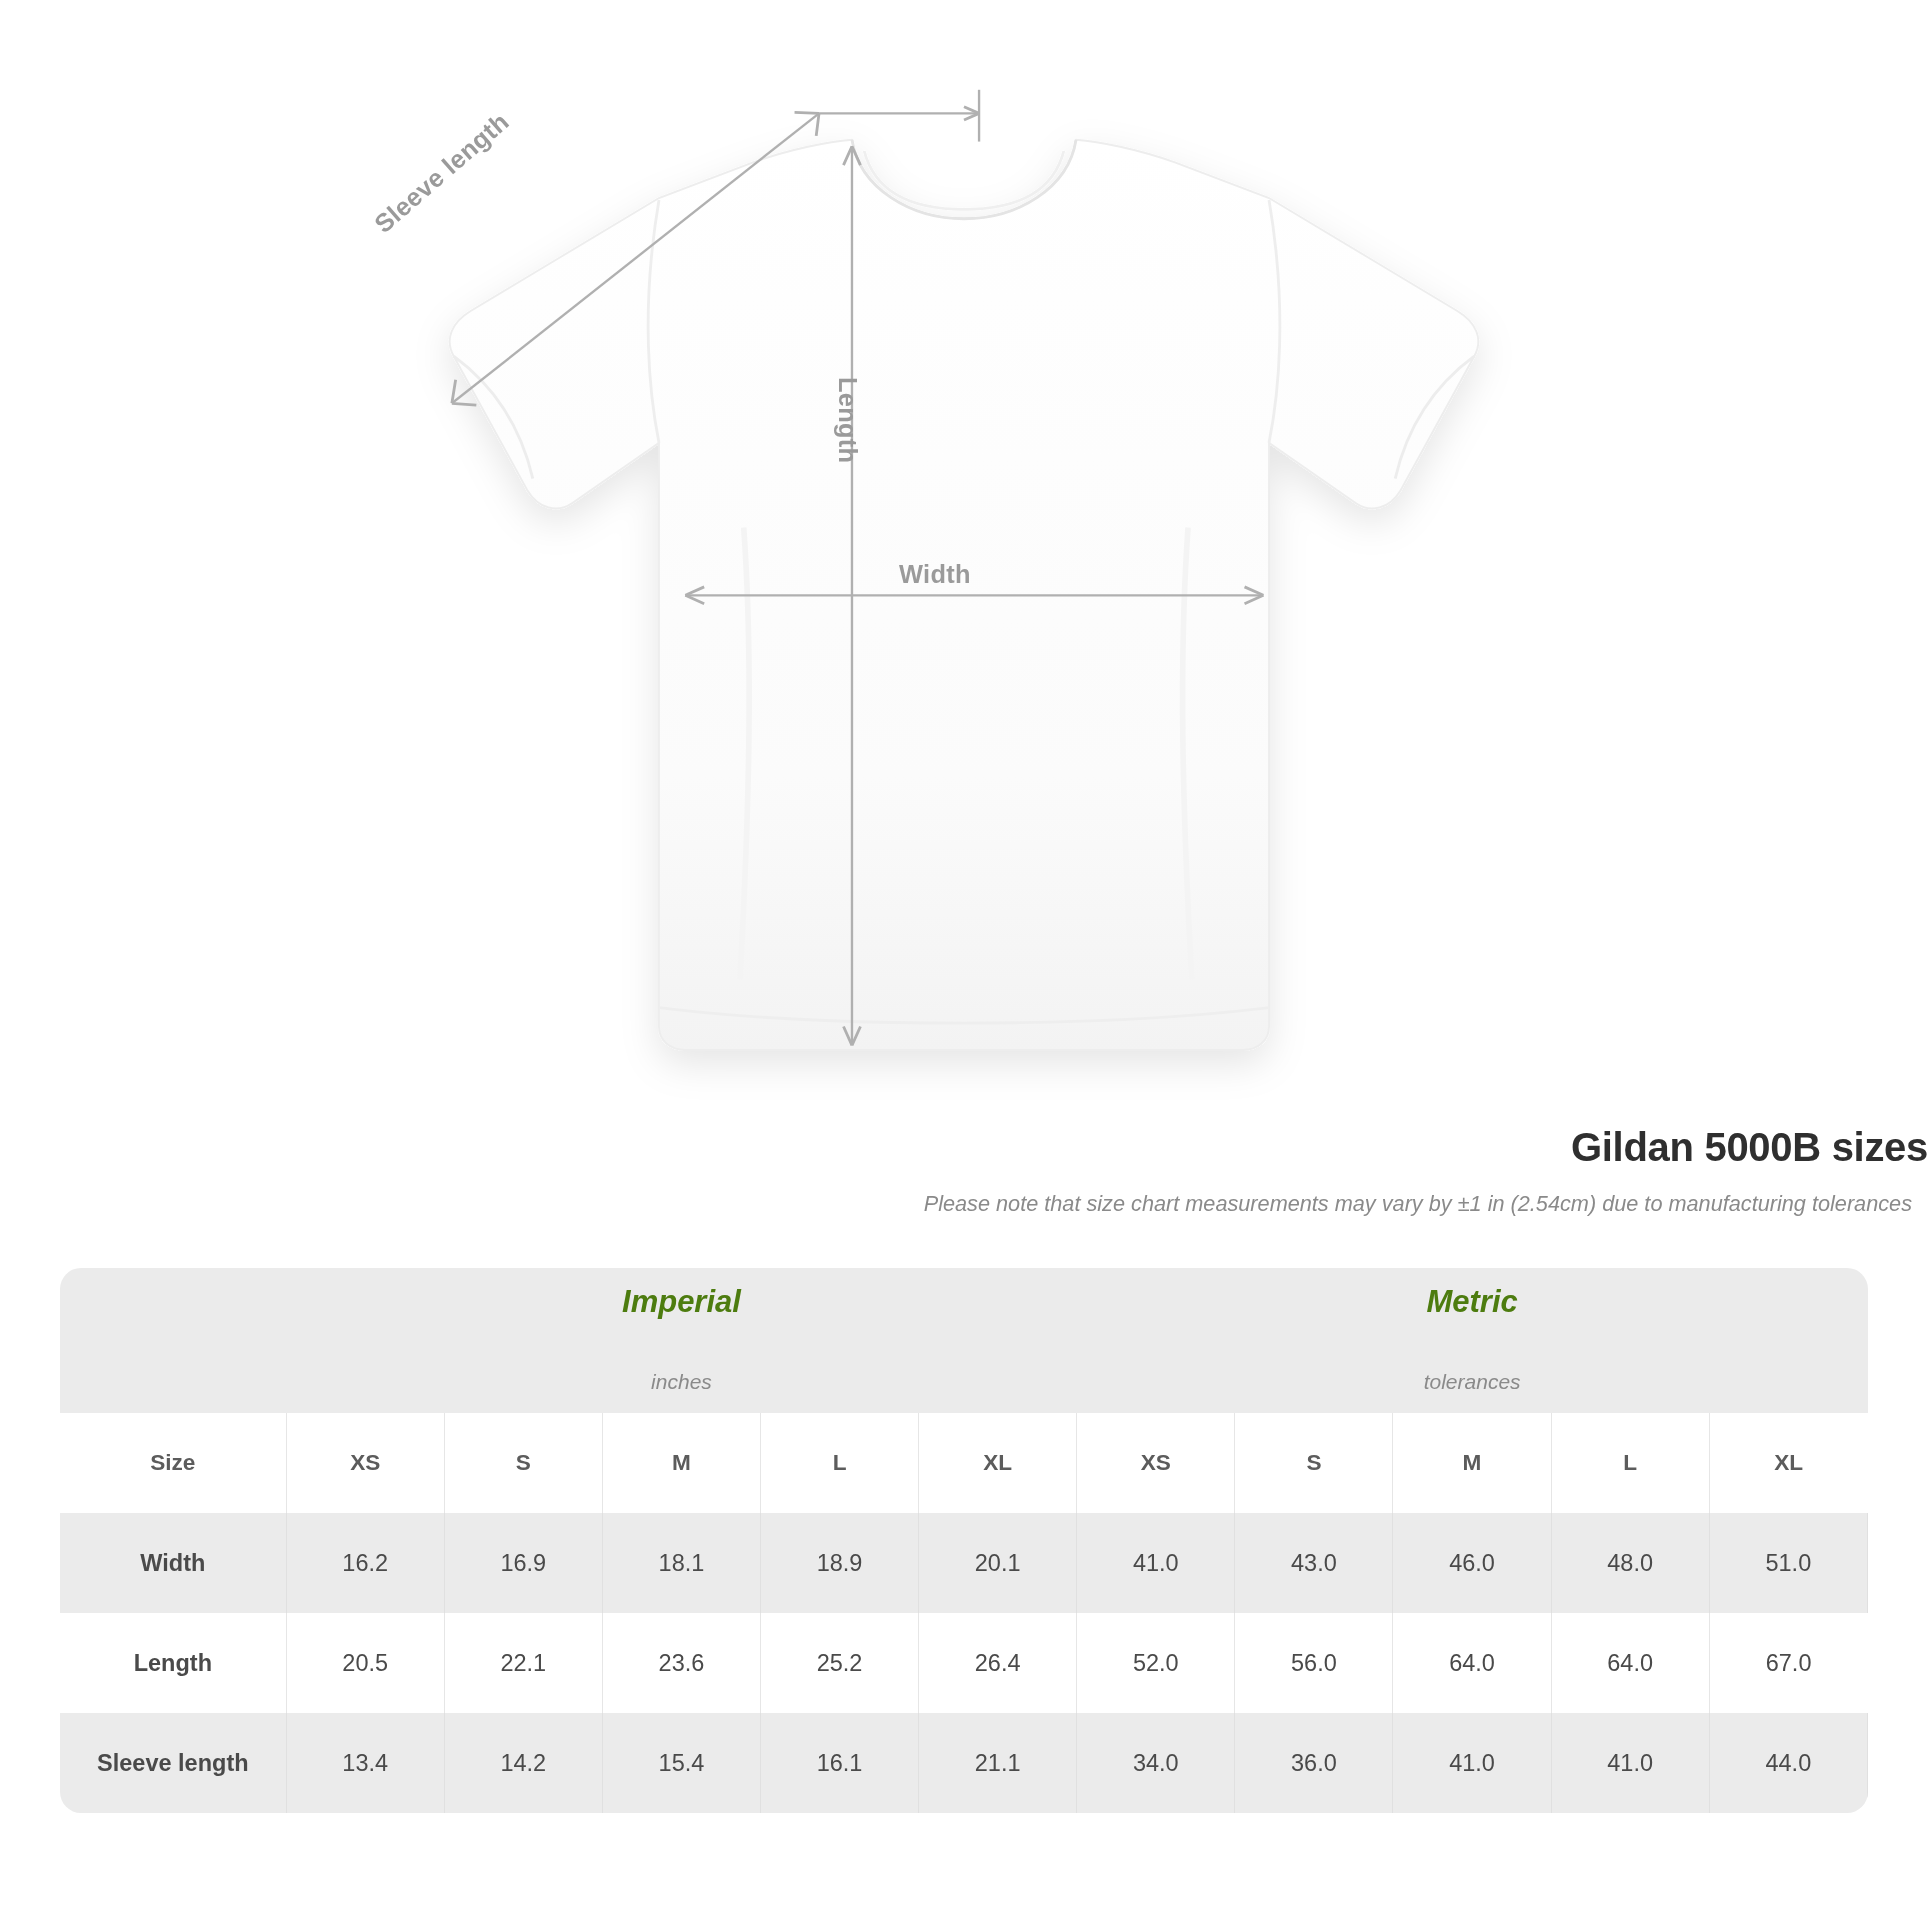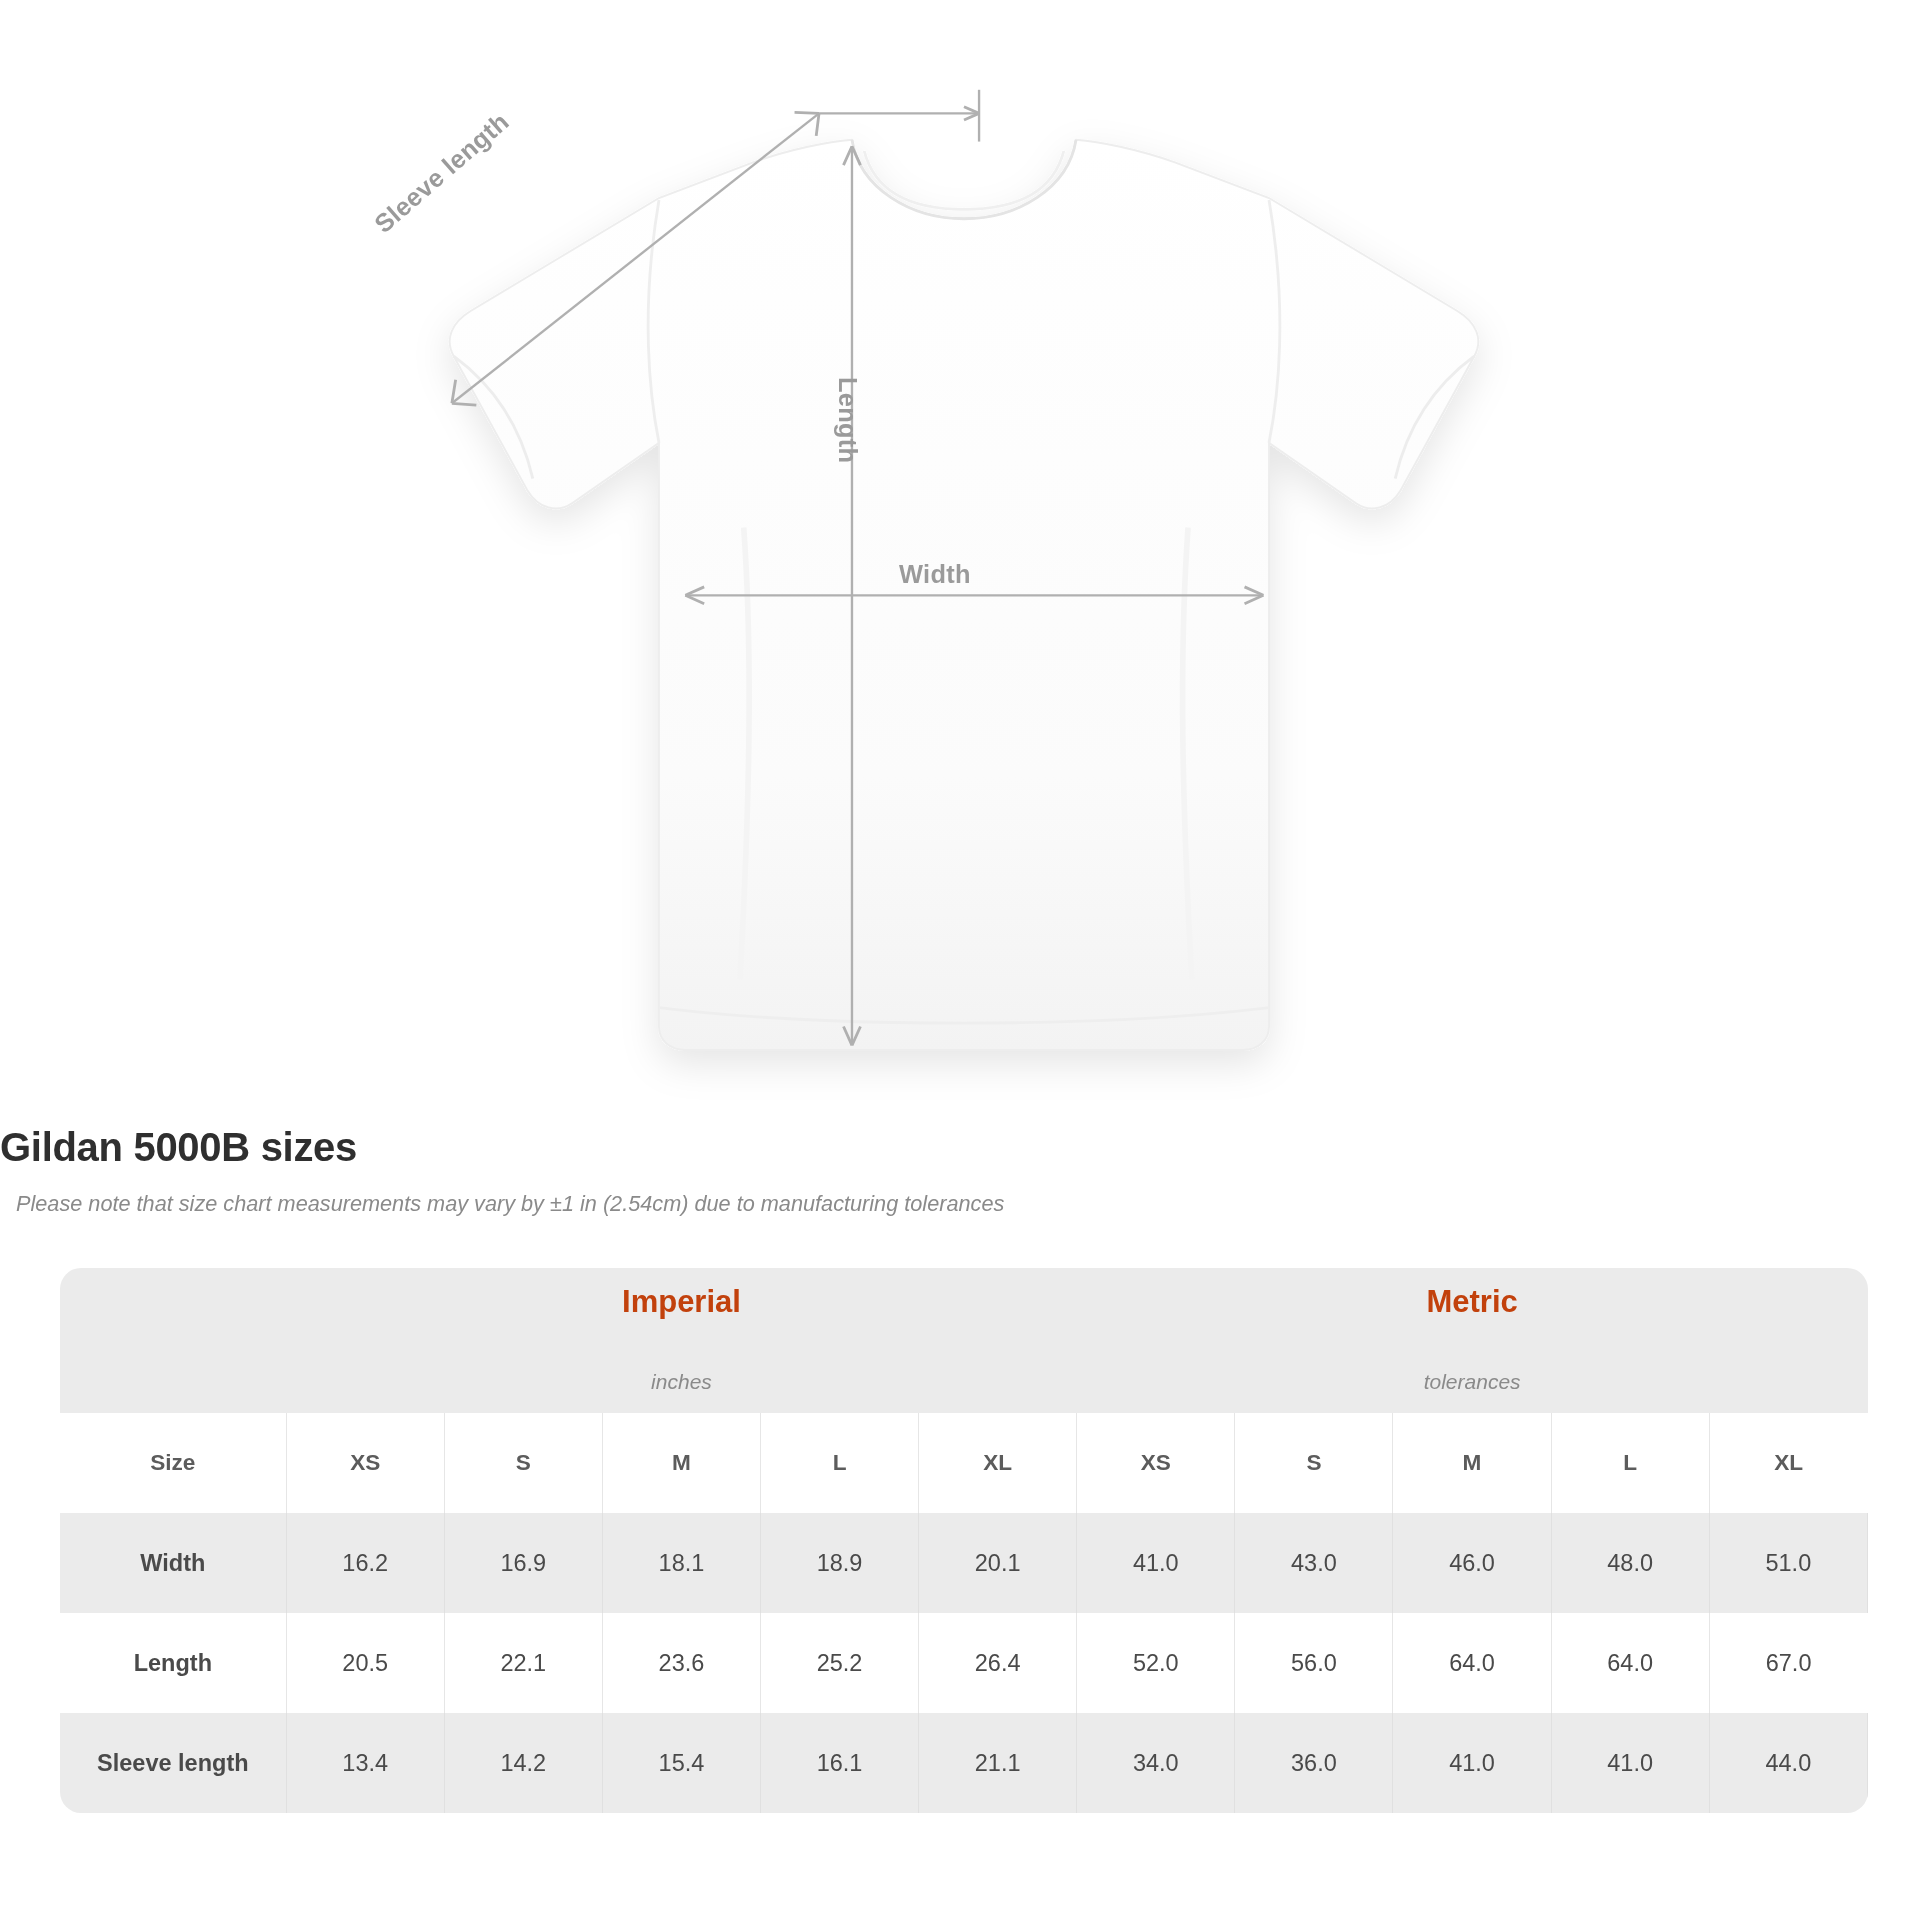--- a/index.html
+++ b/index.html
@@ -56,21 +56,21 @@
     left: 899px;
     top: 560px;
   }
 
   
   .title-block {
     position: absolute;
     left: 0;
     top: 1125px;
     width: 1928px;
-    text-align: left;
+    text-align: right;
   }
   .chart-title {
     font-size: 40px;
     font-weight: bold;
     color: #2f2f2f;
     margin: 0 0 21px 0;
     letter-spacing: -0.3px;
   }
   .chart-note {
     font-size: 21.7px;
@@ -99,21 +99,22 @@
 
   .unit-head td {
     background: #ebebeb;
     height: 143px;
     vertical-align: middle;
     text-align: center;
   }
   .unit-head .unit-sys {
     font-size: 31px;
     font-weight: bold;
-    color: #c2410c;
+    font-style: italic;
+    color: #4d7c0f;
     line-height: 1.25;
   }
   .unit-head .unit-sub {
     font-size: 21px;
     font-style: italic;
     color: #8a8a8a;
     line-height: 1.5;
     margin-top: 44px;
   }
   .unit-head td.corner { background: #ebebeb; }

